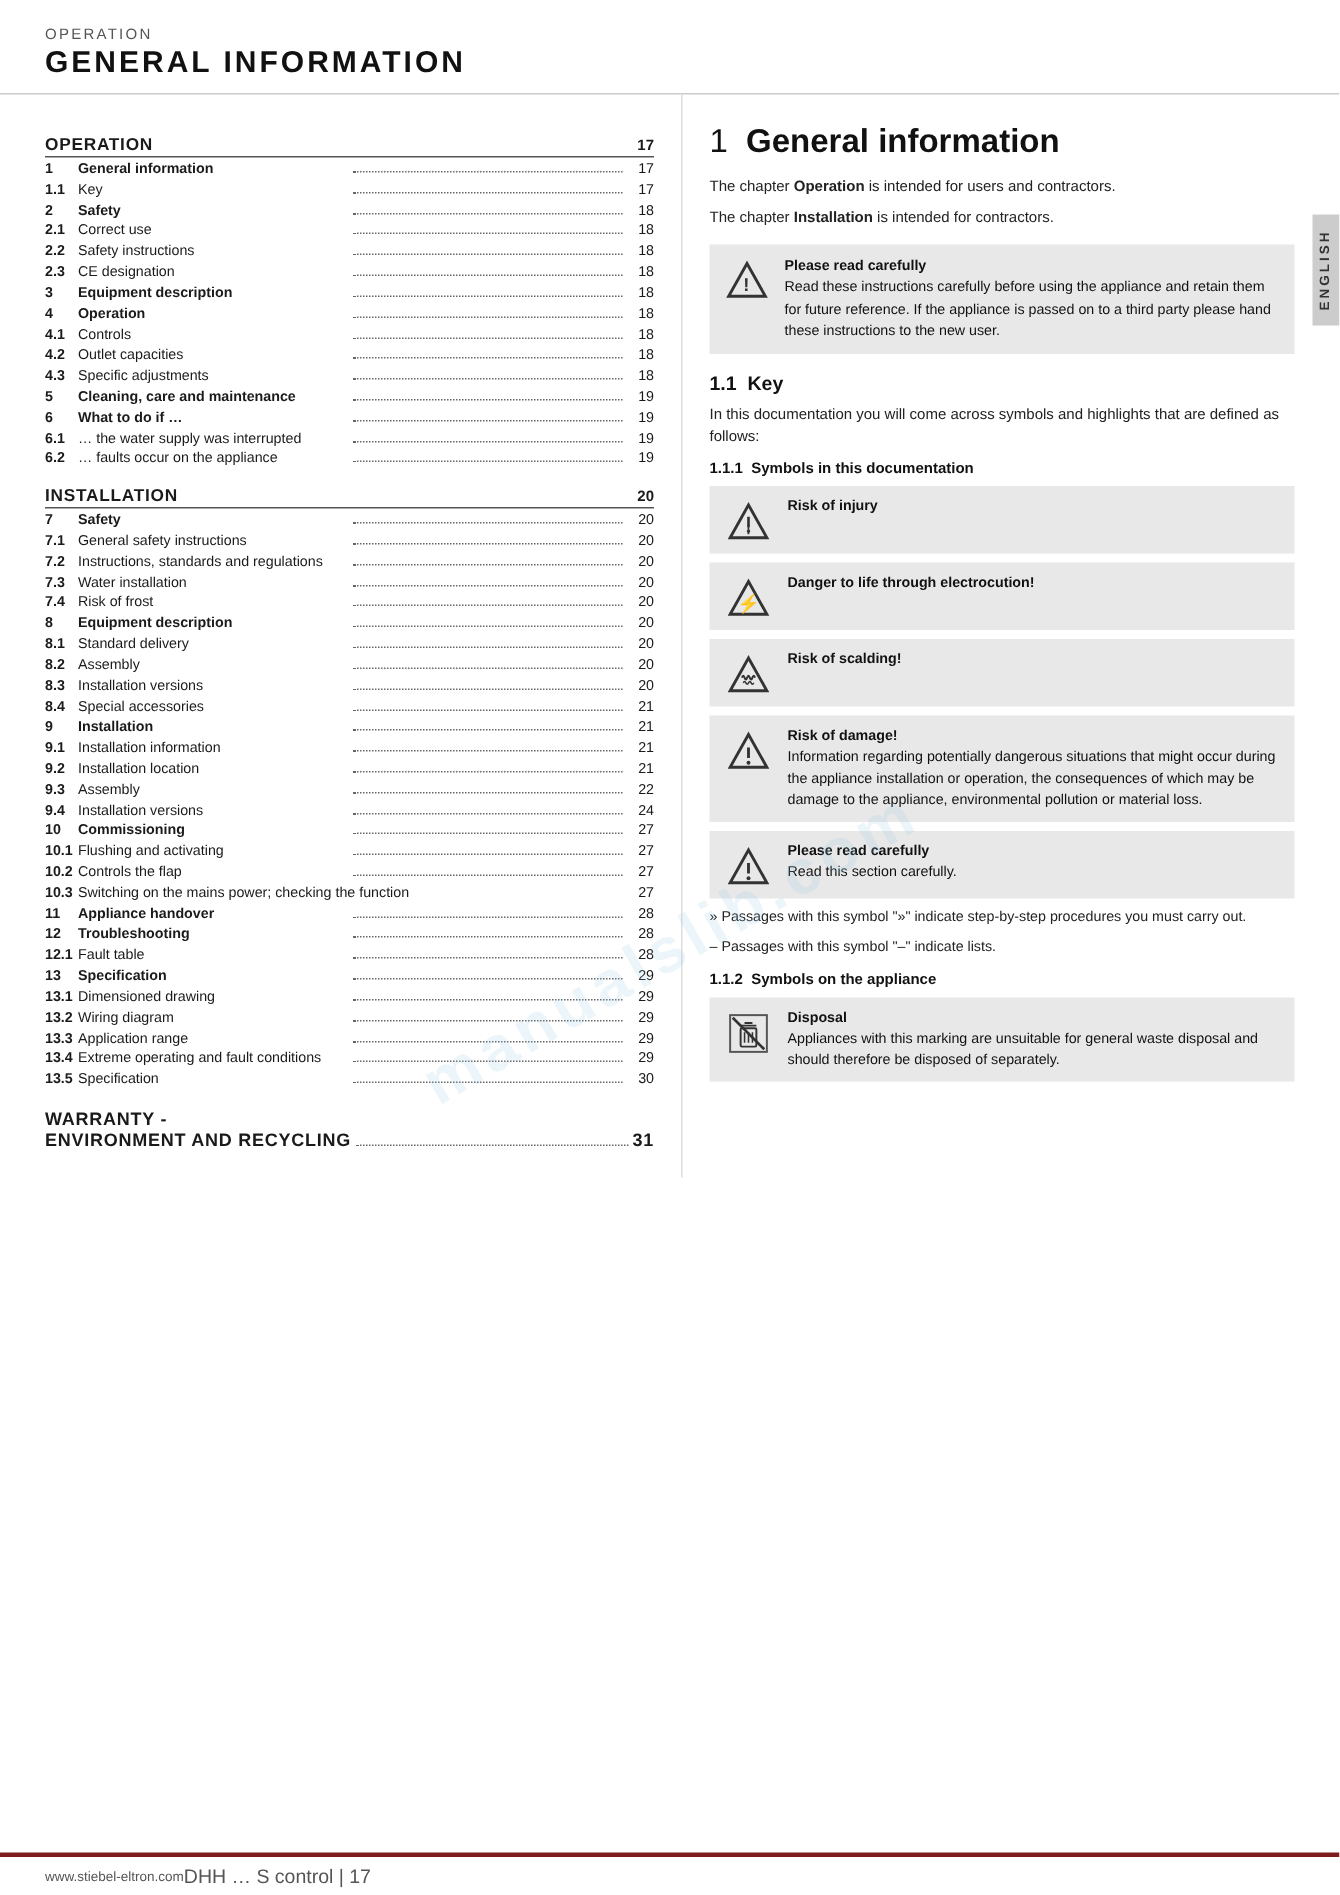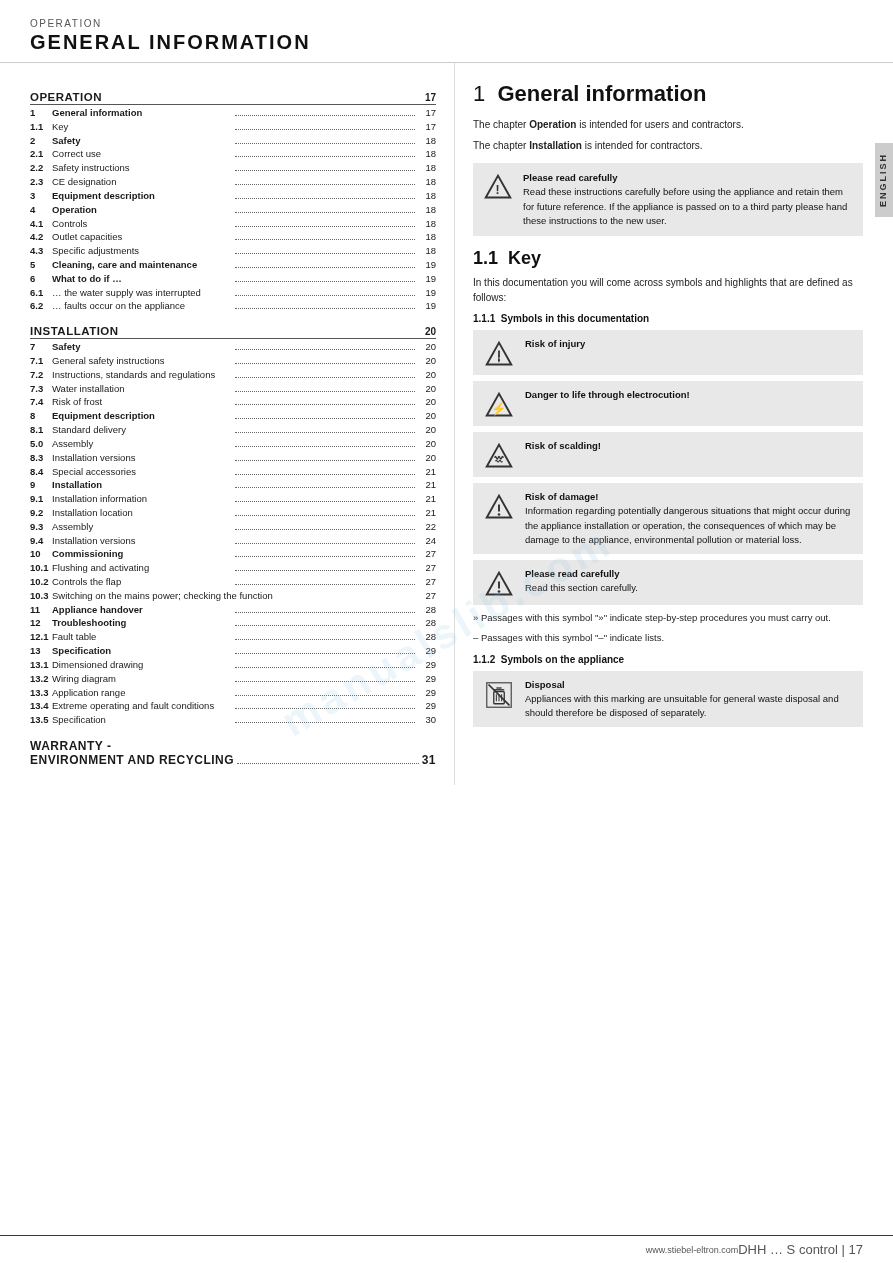--- a/index.html
+++ b/index.html
@@ -207,21 +207,21 @@
       font-size: 9.5px;
       line-height: 1.5;
       color: #111;
     }
     .info-box .info-text b {
       font-weight: 700;
     }
 
     
     .sub-h2 {
-      font-size: 18px;
+      font-size: 13px;
       font-weight: 700;
       margin: 12px 0 6px 0;
       color: #111;
     }
     .sub-h3 {
       font-size: 10px;
       font-weight: 700;
       margin: 8px 0 4px 0;
       color: #111;
     }
@@ -285,24 +285,24 @@
       height: 28px;
     }
 
     
     .page-footer {
       position: absolute;
       bottom: 0;
       left: 0;
       right: 0;
       height: 28px;
-      border-top: 1px solid #7f1d1d;
+      border-top: 3px solid #7f1d1d;
       display: flex;
       align-items: center;
-      justify-content: flex-end;
+      justify-content: flex-start;
       padding: 0 30px;
     }
     .footer-left {
       font-size: 9px;
       color: #555;
     }
     .footer-right {
       font-size: 13px;
       color: #555;
     }
@@ -473,21 +473,21 @@
         <span class="toc-dots"></span>
         <span class="toc-pg">20</span>
       </div>
       <div class="toc-row">
         <span class="toc-num">8.1</span>
         <span class="toc-label">Standard delivery</span>
         <span class="toc-dots"></span>
         <span class="toc-pg">20</span>
       </div>
       <div class="toc-row">
-        <span class="toc-num">5.0</span>
+        <span class="toc-num">8.2</span>
         <span class="toc-label">Assembly</span>
         <span class="toc-dots"></span>
         <span class="toc-pg">20</span>
       </div>
       <div class="toc-row">
         <span class="toc-num">8.3</span>
         <span class="toc-label">Installation versions</span>
         <span class="toc-dots"></span>
         <span class="toc-pg">20</span>
       </div>

